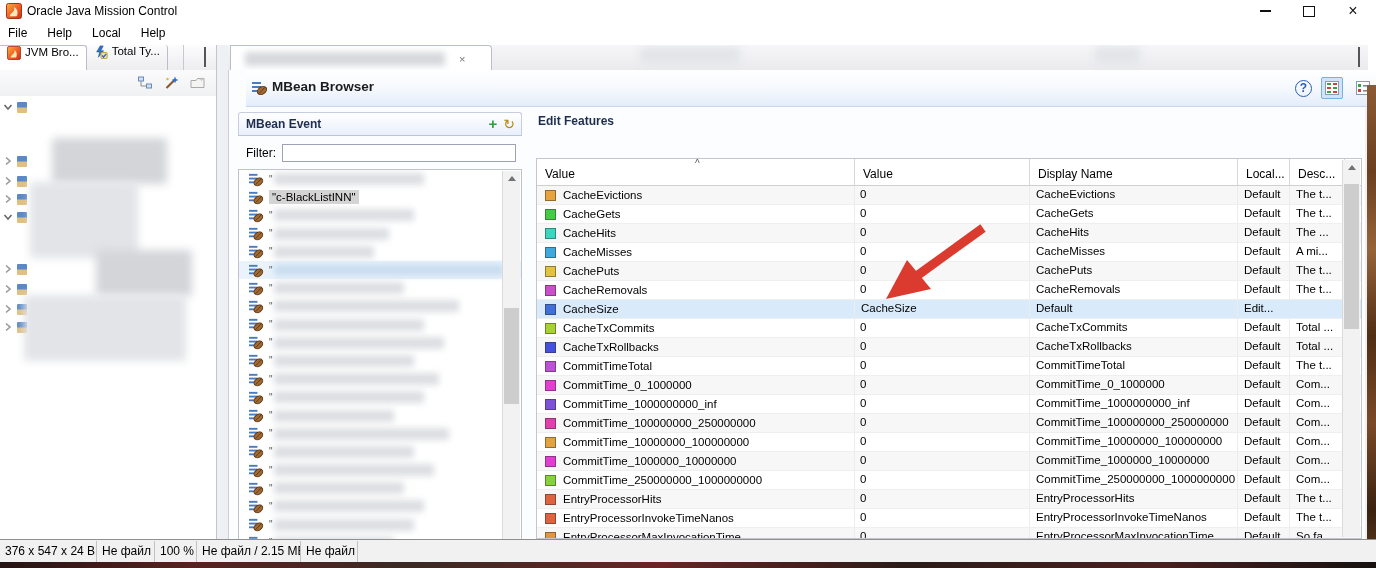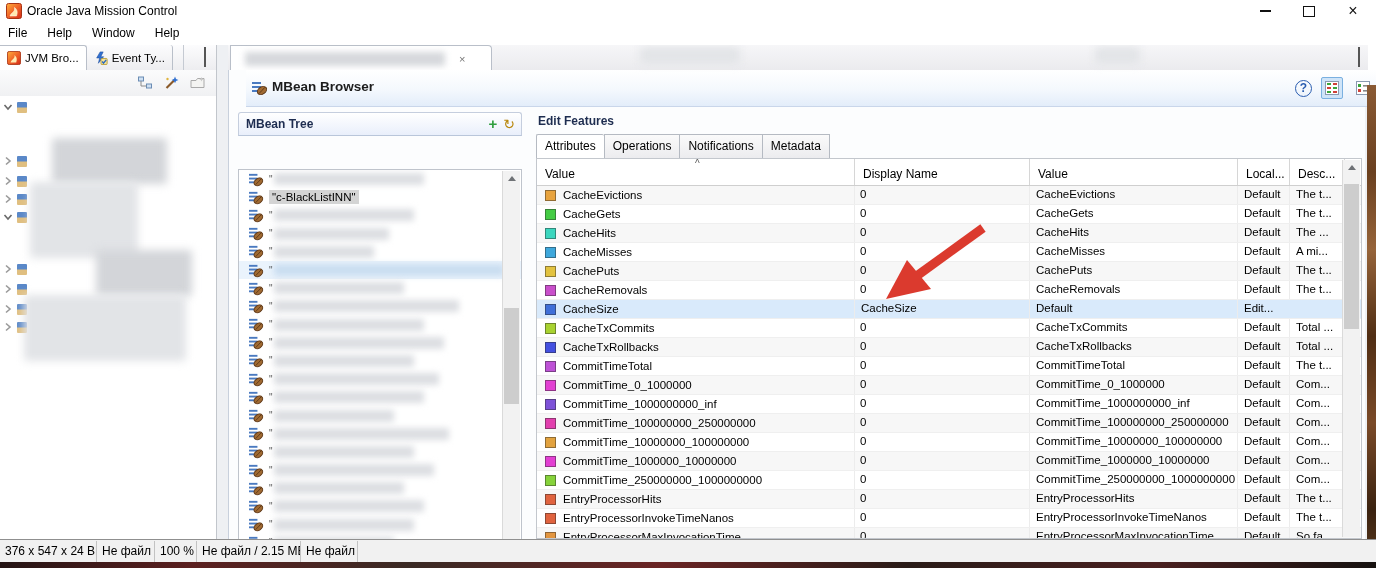--- a/index.html
+++ b/index.html
@@ -30,21 +30,21 @@
   .menubar{position:absolute;left:0;top:22px;width:1376px;height:23px;background:#fff;z-index:6;display:flex;align-items:center;}
   .menu-item{font-size:12px;padding:0 10px;line-height:23px;}
   .menu-item:first-child{padding-left:8px;}
 
   
   .app-body{position:absolute;left:0;top:45px;width:1368px;height:496px;background:#eef0f3;z-index:2;}
 
   
   .left-panel{position:absolute;left:0;top:0;width:216px;height:496px;background:#fff;border-right:1px solid #c2c6cc;}
   .lp-tabbar{position:absolute;left:0;top:0;width:216px;height:25px;background:linear-gradient(#fcfcfd,#ededf0);border-bottom:1px solid #b9bfc9;display:flex;}
-  .lp-tab{display:flex;align-items:center;gap:4px;font-size:11.5px;padding:8px 7px;border-right:1px solid #b9bfc9;border-top-right-radius:3px;}
+  .lp-tab{display:flex;gap:4px;font-size:11.5px;padding:0 7px;border-right:1px solid #b9bfc9;border-top-right-radius:3px;}
   .lp-tab.active{background:#fff;border-top:1px solid #b9bfc9;}
   .lp-tab .ticon{width:14px;height:14px;display:inline-block;}
   .lp-winbtns{margin-left:auto;display:flex;align-items:center;gap:10px;padding:0 10px;border-left:1px solid #c5cad2;}
   .mini-bar{width:9px;height:2px;background:#555;margin-top:6px;}
   .mini-box{width:9px;height:8px;border:1.4px solid #555;border-top-width:2.4px;}
   .lp-toolbar{position:absolute;left:0;top:25px;width:216px;height:26px;background:linear-gradient(#fbfbfc,#f0f1f3);display:flex;justify-content:flex-end;align-items:center;gap:9px;padding-right:10px;box-sizing:border-box;}
   .lp-toolbar .tbicon{width:17px;height:16px;display:inline-block;}
   .left-tree{position:absolute;left:0;top:51px;width:215px;height:445px;background:#fff;overflow:hidden;}
   .ltrow{position:absolute;left:3px;height:18px;display:flex;align-items:center;gap:4px;}
   .lt-miniicon{width:10px;height:11px;border-radius:1px;background:linear-gradient(180deg,#5a88c8 48%,#e0bf80 52%);filter:blur(.4px);}
@@ -161,21 +161,21 @@
       <span class="wc">
           <span class="maxbox"></span>
         </span>
       <span class="wc" style="font-size:16px;">×</span>
     </div>
   </div>
 
   <div class="menubar">
       <span class="menu-item">File</span>
       <span class="menu-item">Help</span>
-      <span class="menu-item">Window</span>
+      <span class="menu-item">Local</span>
       <span class="menu-item">Help</span>
     </div>
 
   <div class="app-body">
 
     <div class="left-panel">
       <div class="lp-tabbar">
         <div class="lp-tab active">
           <span class="ticon">
             <svg class="icon-svg" viewBox="0 0 16 16">
@@ -186,21 +186,21 @@
           <span>JVM Bro...</span>
         </div>
         <div class="lp-tab">
           <span class="ticon">
             <svg class="icon-svg" viewBox="0 0 16 16">
                 <path d="M7 1 L3 8 H6.4 L5 14 L11 6.5 H7.8 L10.5 1 Z" fill="#2f6fd0" stroke="#1a4a9a" stroke-width="0.6"></path>
                 <rect x="8" y="8.5" width="7" height="7" rx="1" fill="#f4e29a" stroke="#b89a30"></rect>
                 <path d="M9.3 12 l1.6 1.8 3-3.6" stroke="#2a6ac0" stroke-width="1.6" fill="none"></path>
               </svg>
           </span>
-          <span>Event Ty...</span>
+          <span>Total Ty...</span>
         </div>
         <div class="lp-winbtns">
           <span><span class="mini-bar"></span></span>
           <span><span class="mini-box"></span></span>
         </div>
       </div>
       <div class="lp-toolbar">
         <span class="tbicon">
           <svg class="icon-svg" viewBox="0 0 16 16">
               <rect x="1" y="2" width="5" height="4" fill="#cfe0f2" stroke="#6a8cb4"></rect>
@@ -324,25 +324,29 @@
                   <rect x="7" y="4" width="5" height="1.6" fill="#888"></rect>
                   <rect x="2" y="8" width="3" height="3" fill="#d04038"></rect>
                   <rect x="7" y="9" width="5" height="1.6" fill="#888"></rect>
                 </svg>
             </span>
           </div>
         </div>
 
         <div class="tree-section">
           <div class="sec-header">
-            <span class="sec-title">MBean Tree</span>
+            <span class="sec-title">MBean Event</span>
             <span class="tree-hdr-icons">
               <span class="add-glyph">+</span>
               <span class="refresh-glyph">↻</span>
             </span>
+          </div>
+          <div class="filter-row">
+            <span class="filter-label">Filter:</span>
+            <input class="filter-input" type="text" value="" style="">
           </div>
           <div class="tree-box">
             <div>
                 <div class="titem">
                   <span class="bean"><svg width="15" height="15" viewBox="0 0 16 16">
                       <rect x="0" y="2" width="9" height="2" fill="#4a7ac0"></rect>
                       <rect x="0" y="6" width="9" height="2" fill="#4a7ac0"></rect>
                       <rect x="0" y="10" width="7" height="2" fill="#4a7ac0"></rect>
                       <ellipse cx="10" cy="10.5" rx="5" ry="3.6" fill="#a06a32" stroke="#5a3414" transform="rotate(-35 10 10.5)"></ellipse>
                       <path d="M7 13.5 Q10 10.5 13 7.2" stroke="#5a3414" stroke-width="0.9" fill="none"></path>
@@ -574,37 +578,31 @@
               <span class="vs-up">
                   <span class="tri-up"></span>
                 </span>
               <span class="vs-thumb" style="top:137px;height:96px;"></span>
             </div>
           </div>
         </div>
 
         <div class="features-section">
           <span class="feat-title">Edit Features</span>
-          <div class="ftabs">
-              <div class="ftab active">Attributes</div>
-              <div class="ftab">Operations</div>
-              <div class="ftab">Notifications</div>
-              <div class="ftab">Metadata</div>
-            </div>
           <div class="attr-table">
             <div class="thead">
                 <div class="th">
                   <span>Value</span>
                   <span class="sort">^</span>
                 </div>
                 <div class="th">
+                  <span>Value</span>
+                </div>
+                <div class="th">
                   <span>Display Name</span>
-                </div>
-                <div class="th">
-                  <span>Value</span>
                 </div>
                 <div class="th">
                   <span>Local...</span>
                 </div>
                 <div class="th">
                   <span>Desc...</span>
                 </div>
               </div>
             <div class="tbody">
                 <div class="trow odd">

